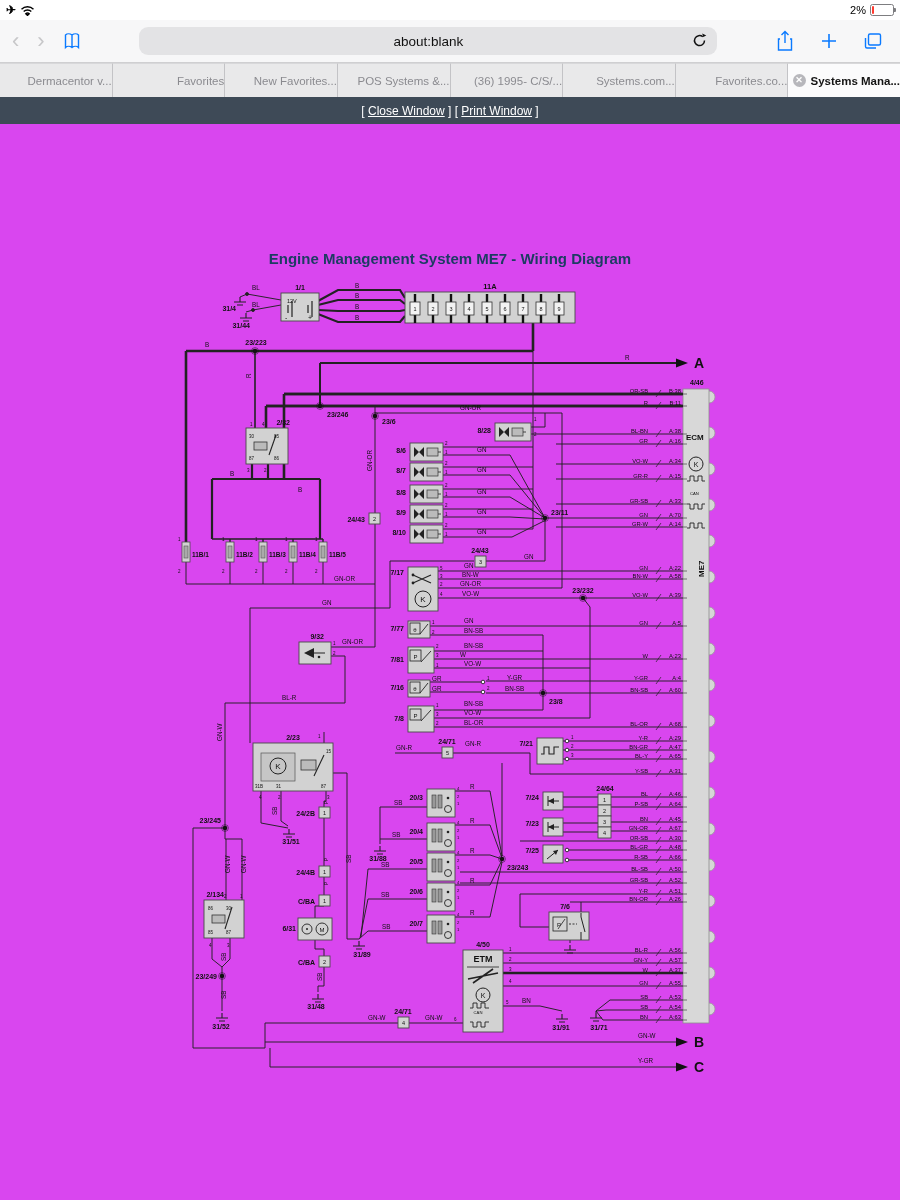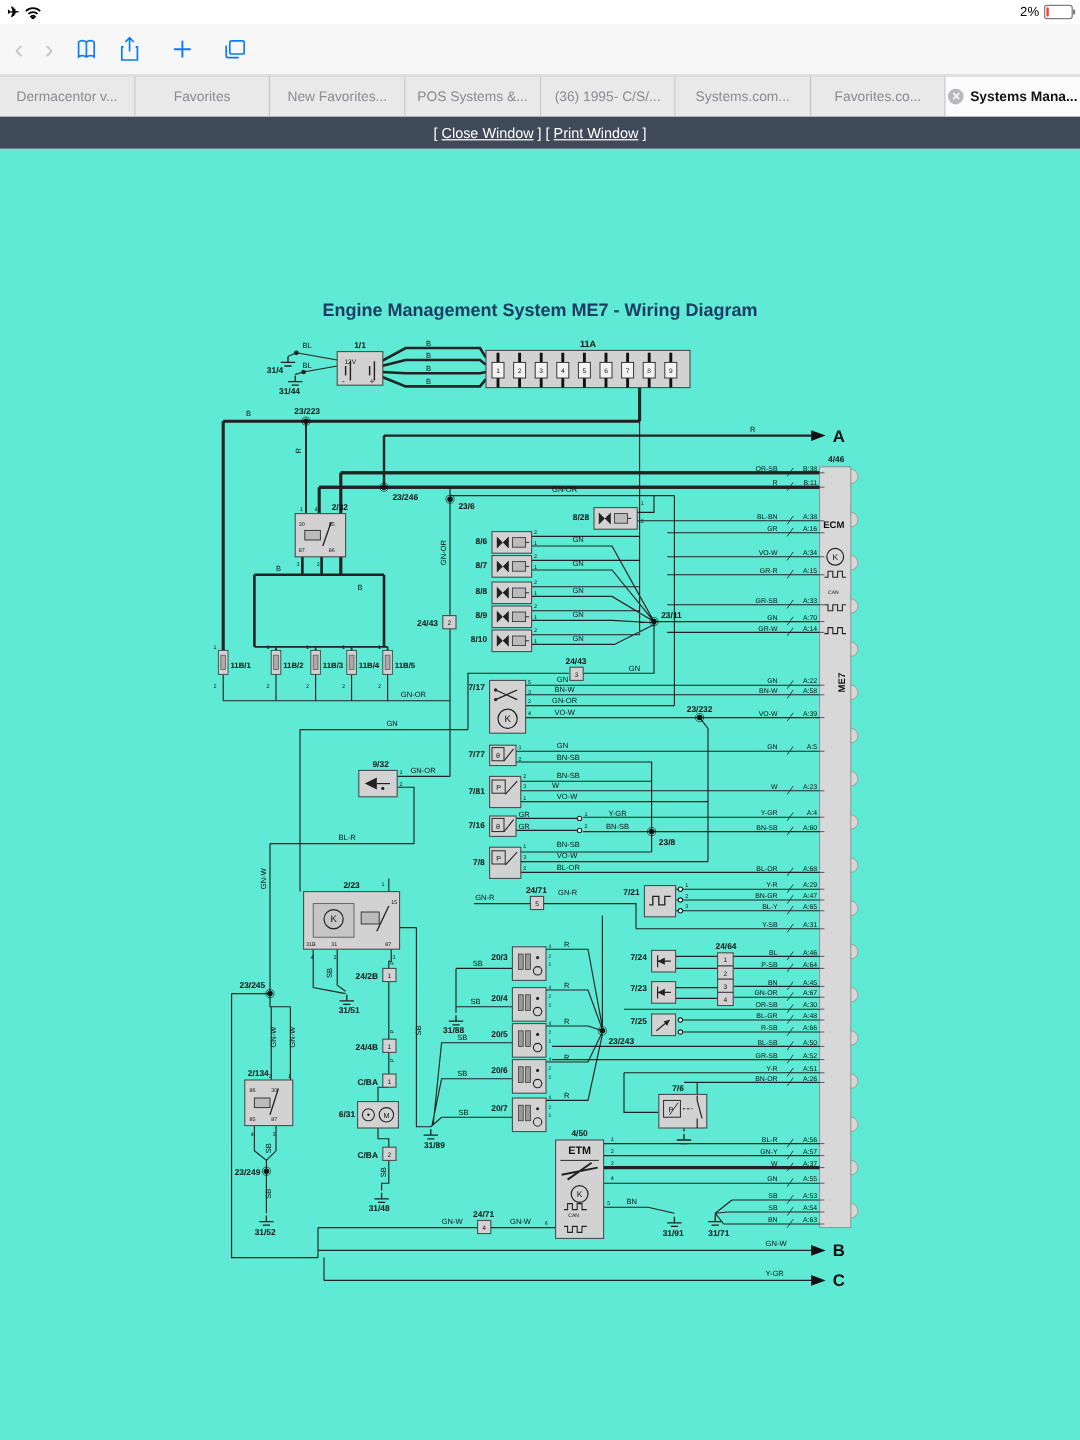--- a/index.html
+++ b/index.html
@@ -13,29 +13,29 @@
   .batt:after{content:"";position:absolute;right:-3px;top:2.5px;width:2px;height:4px;background:#7d7d80;border-radius:0 1px 1px 0;}
   .batt-fill{position:absolute;left:1px;top:1px;bottom:1px;width:2px;background:#ff3b30;border-radius:1px;}
   .toolbar{height:42px;background:#f7f7f8;border-bottom:1px solid #cfcfd1;display:flex;align-items:center;padding:0 10px;gap:14px;}
   .nav-chevron{font-size:22px;color:#c7c7c9;line-height:1;padding:0 2px;cursor:default;}
   .tb-icon{width:22px;height:22px;display:flex;align-items:center;justify-content:center;}
   .url-field{flex:1;max-width:578px;margin:0 auto;height:28px;background:#e3e3e5;border-radius:9px;
     display:flex;align-items:center;justify-content:center;position:relative;font-size:13.5px;color:#111;}
   .url-reload{position:absolute;right:9px;top:5px;}
   .toolbar-right{display:flex;align-items:center;gap:22px;padding-right:6px;}
   .tab-bar{height:34px;background:#e9e9ea;display:flex;}
-  .tab{flex:1;display:flex;align-items:center;justify-content:center;font-size:11.5px;color:#8b8b90;
+  .tab{flex:1;display:flex;align-items:center;justify-content:flex-end;font-size:11.5px;color:#8b8b90;
     border-right:1px solid #c3c3c6;border-top:1px solid #d8d8da;background:#e9e9ea;gap:5px;overflow:hidden;white-space:nowrap;}
   .tab.active{background:#fbfbfc;color:#141414;font-weight:bold;border-right:none;}
   .tab-close{width:13px;height:13px;border-radius:50%;background:#b7b7bc;color:#fff;font-size:9px;font-weight:bold;
     display:flex;align-items:center;justify-content:center;line-height:1;}
   .banner{height:27px;background:#3e4a57;display:flex;align-items:center;justify-content:center;
     color:#fff;font-size:12px;font-weight:normal;}
   .banner u{text-decoration:underline;cursor:pointer;}
-  .content{position:relative;height:1077px;background:#5eead4;}
+  .content{position:relative;height:1077px;background:#d946ef;}
   .page-title{position:absolute;top:126px;left:0;width:100%;text-align:center;margin:0;
     font-size:15px;font-weight:bold;color:#1d3c63;}
   #diag{position:absolute;left:0;top:0;}
   svg text{font-family:"Liberation Sans",sans-serif;}
 </style>
 </head>
 <body>
 
 <div class="status-bar">
   <div class="status-left">
@@ -53,20 +53,29 @@
 </div>
 
 <div class="toolbar">
   <span class="nav-chevron">‹</span>
   <span class="nav-chevron">›</span>
   <span class="tb-icon">
     <svg width="18" height="18">
         <path d="M9,3 C7,1.5 4,1.5 2.5,3 V15.5 C4,14 7,14 9,15.5 C11,14 14,14 15.5,15.5 V3 C14,1.5 11,1.5 9,3 M9,3 V15.5" fill="none" stroke="#0a7aff" stroke-width="1.4"></path>
       </svg>
   </span>
+  <div class="url-field">
+    <span>about:blank</span>
+    <span class="url-reload">
+      <svg width="17" height="17">
+          <path d="M13.5,8.5 A5,5 0 1,1 11.8,4.8" fill="none" stroke="#111" stroke-width="1.5"></path>
+          <path d="M11.2,1.6 L12.2,5 L15.3,3.6 Z" fill="#111"></path>
+        </svg>
+    </span>
+  </div>
   <div class="toolbar-right">
     <span class="tb-icon">
       <svg width="18" height="22">
           <path d="M4,9 H2.5 V20 H15.5 V9 H14" fill="none" stroke="#0a7aff" stroke-width="1.4"></path>
           <path d="M9,13 V2 M5.5,5 L9,1.5 L12.5,5" fill="none" stroke="#0a7aff" stroke-width="1.4"></path>
         </svg>
     </span>
     <span class="tb-icon">
       <svg width="18" height="18">
           <path d="M9,2 V16 M2,9 H16" stroke="#0a7aff" stroke-width="1.6"></path>

